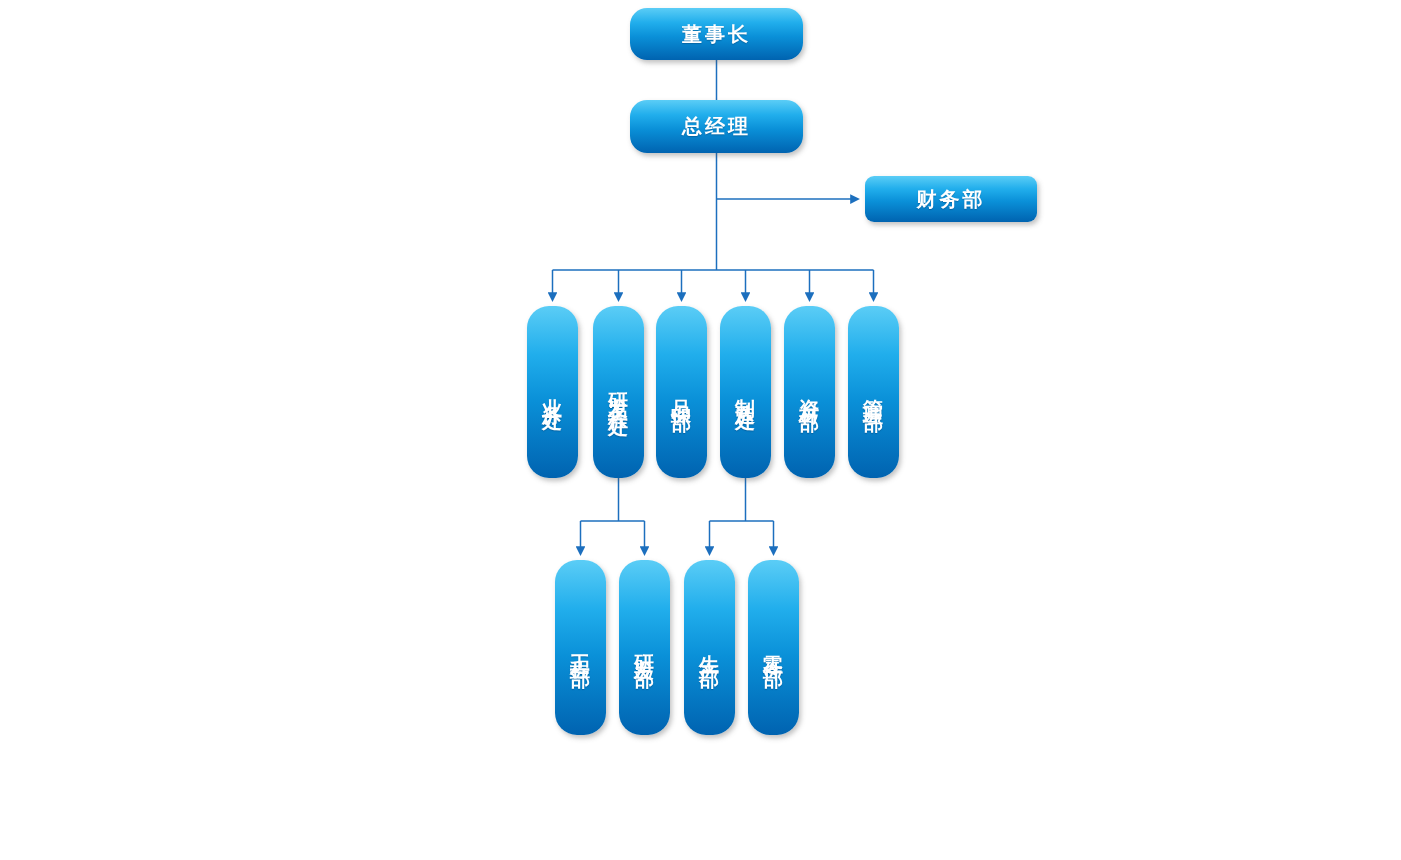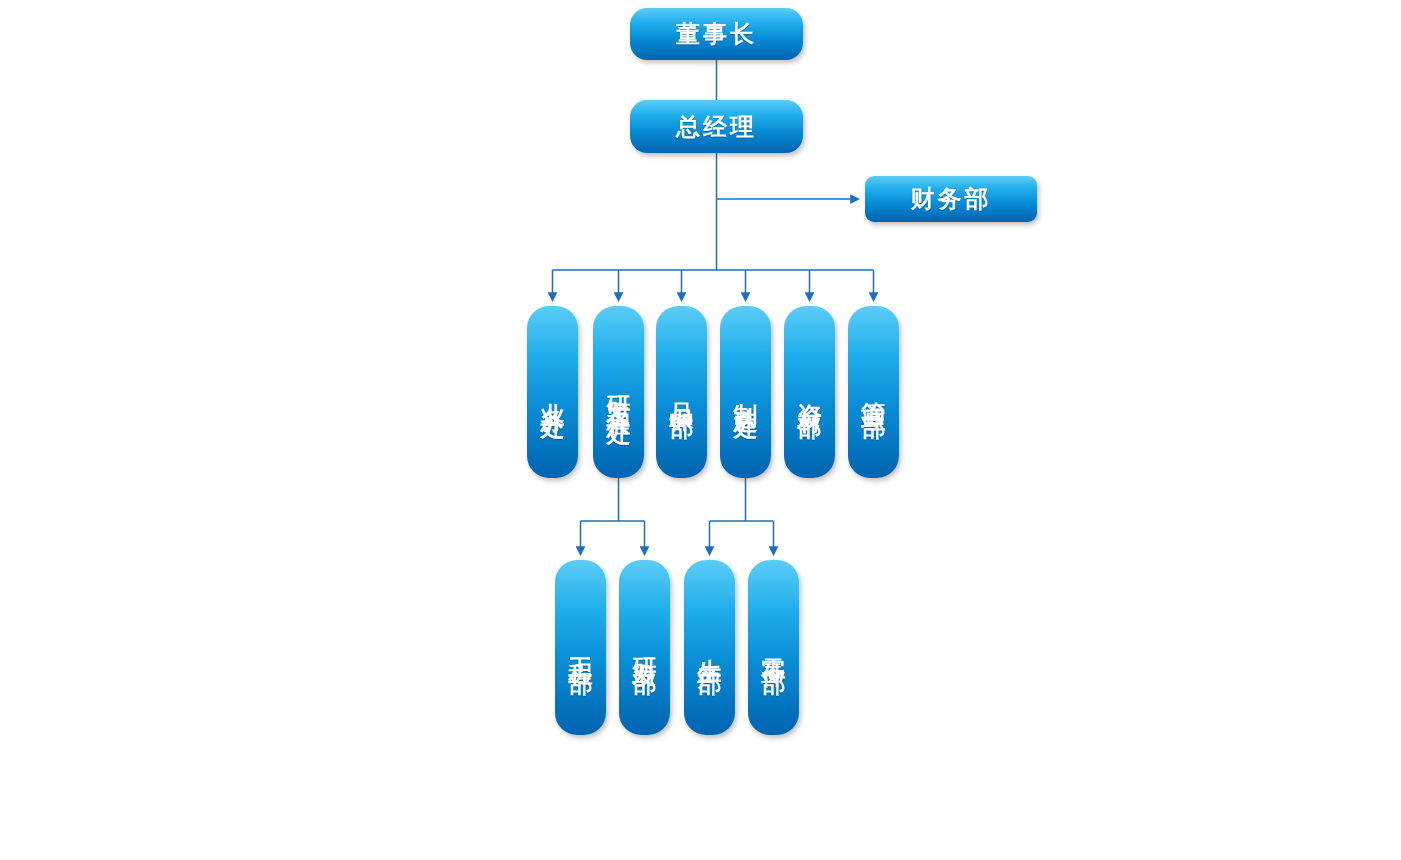--- a/index.html
+++ b/index.html
@@ -25,21 +25,21 @@
     stroke-width: 1.5;
     fill: none;
   }
   .node {
     position: absolute;
     display: flex;
     align-items: center;
     justify-content: center;
     color: #ffffff;
     font-weight: bold;
-    font-size: 24px;
+    font-size: 20px;
     background: linear-gradient(to bottom, #5bcdf6 0%, #21aeec 28%, #0a90d8 55%, #0063b0 100%);
     box-shadow: 2px 3px 5px rgba(80, 80, 80, 0.35);
     text-shadow: 0 1px 1px rgba(0, 60, 110, 0.4);
   }
   .h-pill {
     border-radius: 17px;
     letter-spacing: 3px;
   }
   .rect-pill {
     border-radius: 9px;

